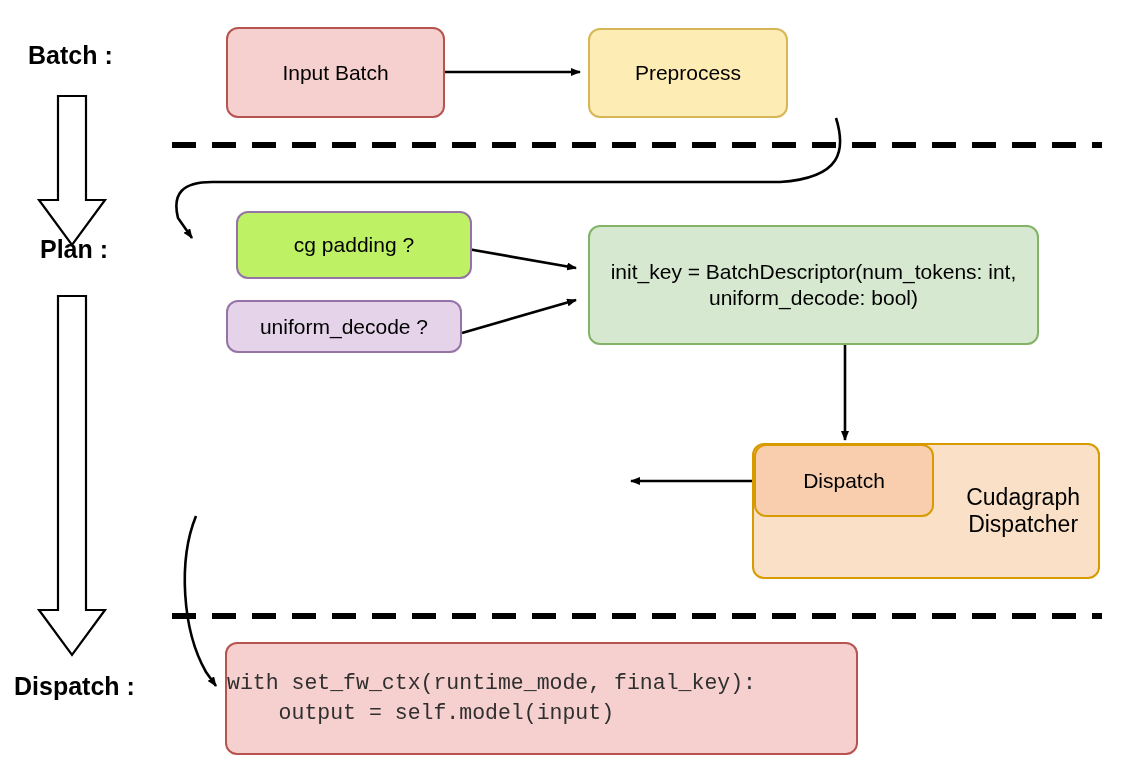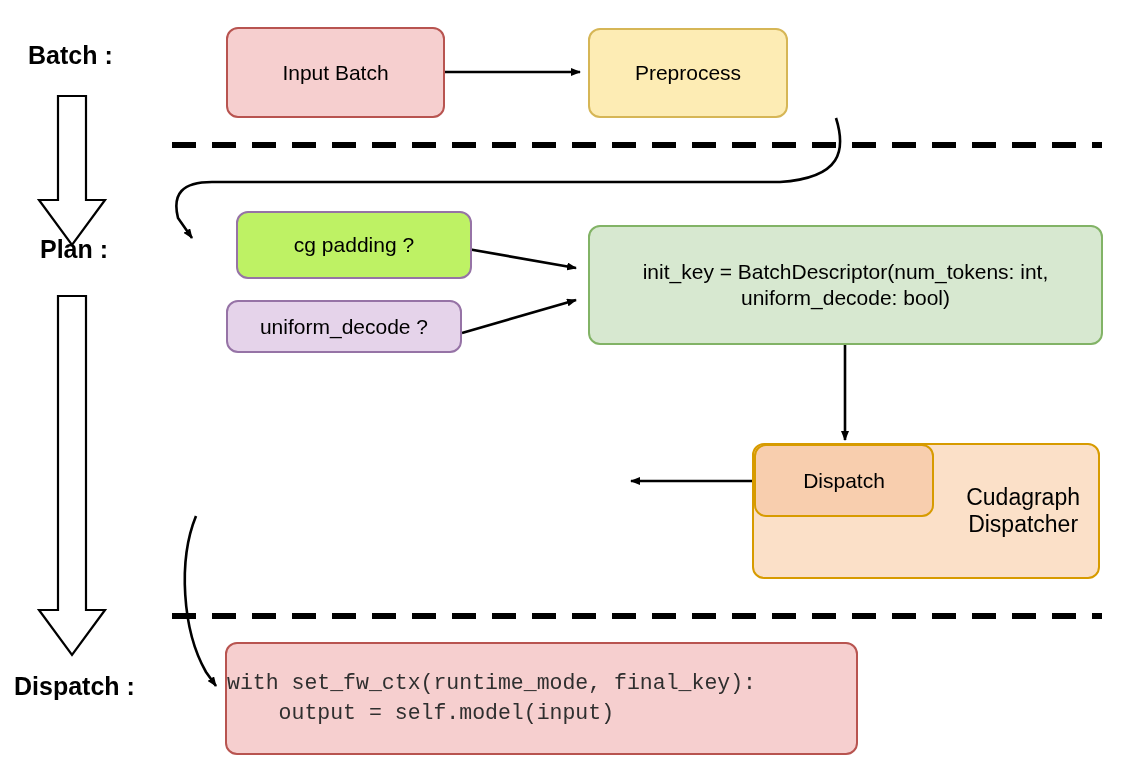--- a/index.html
+++ b/index.html
@@ -111,21 +111,21 @@
   </div>
 
   <div class="node" style="left:236px; top:211px; width:236px; height:68px; background:#bef264; border-color:#9673a6;">
     <span>cg padding ?</span>
   </div>
 
   <div class="node" style="left:226px; top:300px; width:236px; height:53px; background:#e5d3ea; border-color:#9673a6;">
     <span>uniform_decode ?</span>
   </div>
 
-  <div class="node" style="left:588px; top:225px; width:515px; height:120px; background:#d7e8d0; border-color:#82b366;">
+  <div class="node" style="left:588px; top:225px; width:451px; height:120px; background:#d7e8d0; border-color:#82b366;">
     <span style="white-space:pre-line;">init_key = BatchDescriptor(num_tokens: int,
 uniform_decode: bool)</span>
   </div>
 
   <div class="node" style="left:752px; top:443px; width:348px; height:136px; background:#fbe0c8; border-color:#d79b00; justify-content:flex-end; padding-right:18px;">
     <span style="white-space:pre-line; font-size:23px; line-height:1.18;">Cudagraph
 Dispatcher</span>
   </div>
 
   <div class="node" style="left:754px; top:444px; width:180px; height:73px; background:#f8ceae; border-color:#d79b00;">

